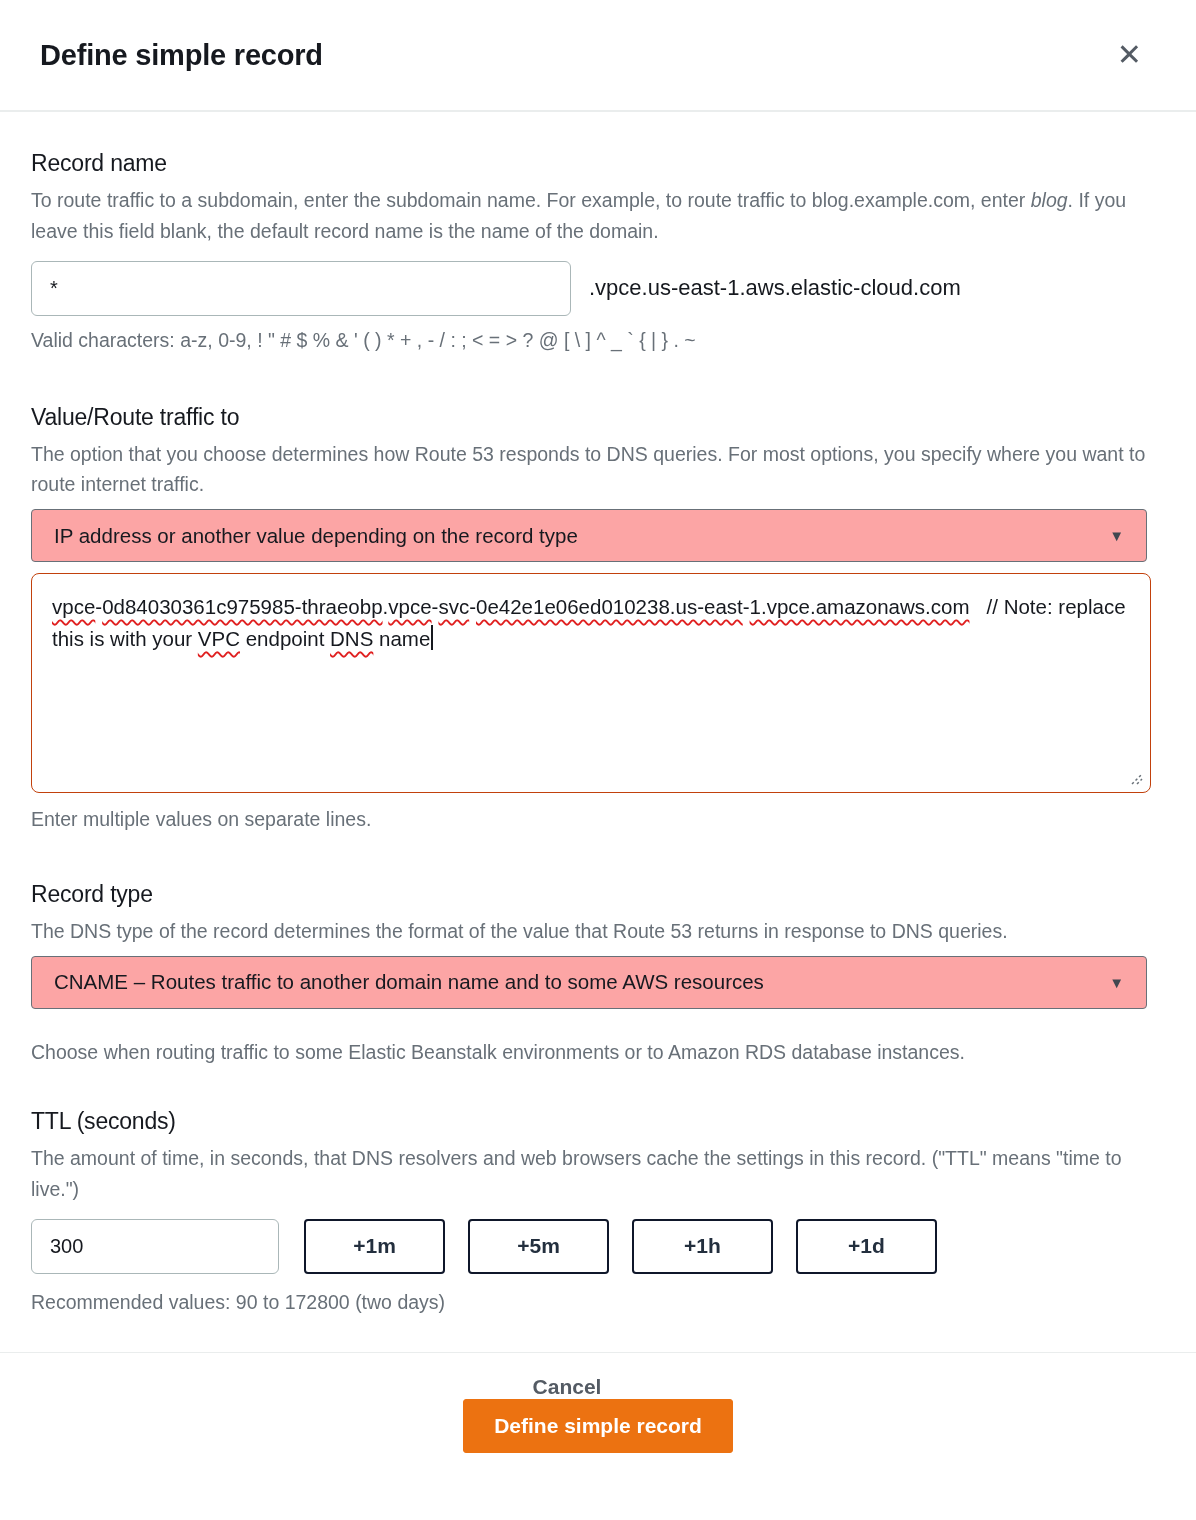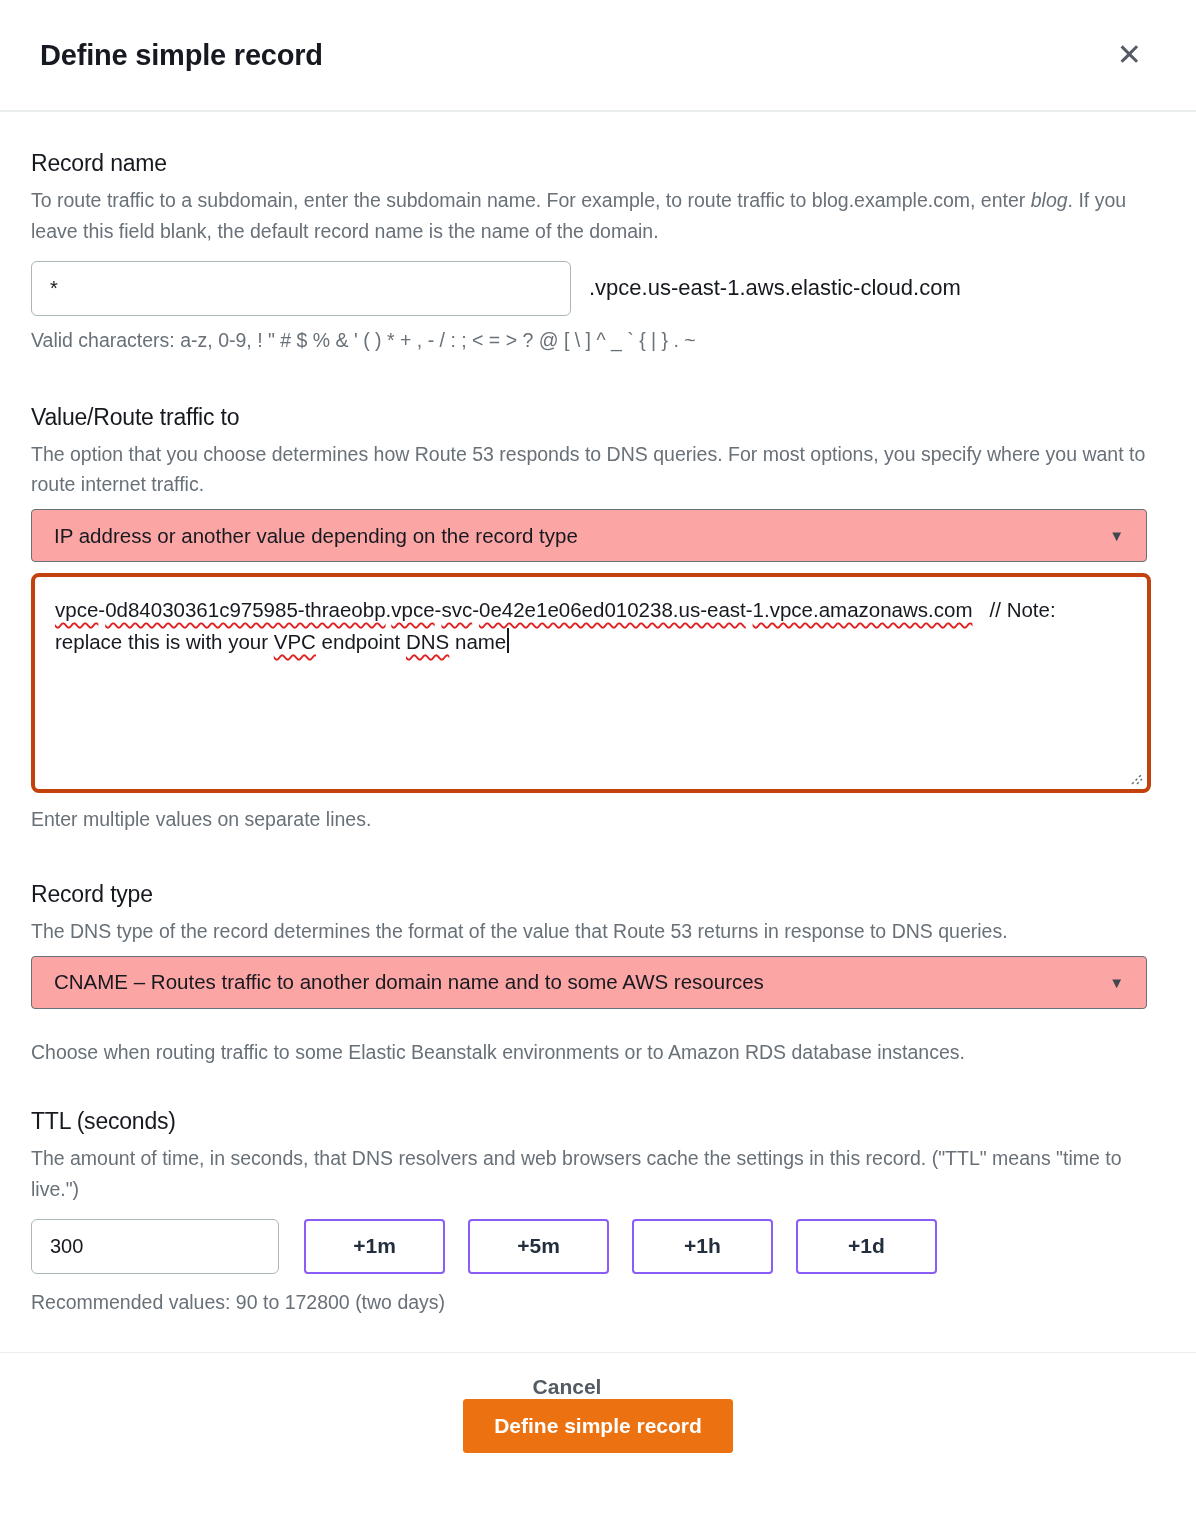--- a/index.html
+++ b/index.html
@@ -87,21 +87,21 @@
     cursor: pointer;
   }
   .dropdown-text { font-size: 20.5px; color: #16191f; }
   .dropdown-arrow { font-size: 15px; color: #414750; }
 
   
   .value-box-wrap { position: relative; margin-top: 11px; width: 1120px; }
   .value-box {
     width: 1120px;
     height: 220px;
-    border: 4px solid #c2410c;
+    border: 1px solid #c2410c;
     border-radius: 8px;
     background: #fff;
     padding: 17px 20px;
     font-size: 20.5px;
     line-height: 1.55;
     color: #16191f;
     white-space: pre-wrap;
     overflow-wrap: break-word;
     cursor: text;
   }
@@ -126,21 +126,21 @@
   .dropdown-hint { margin-top: 32px; }
 
   
   .ttl-row { margin-top: 14px; display: flex; align-items: flex-end; }
   .ttl-input { width: 248px; }
   .ttl-btn {
     width: 141px;
     height: 55px;
     margin-left: 23px;
     background: #fff;
-    border: 2px solid #8b5cf6;
+    border: 2px solid #0f172a;
     border-radius: 4px;
     font-family: inherit;
     font-size: 21px;
     font-weight: 700;
     color: #232f3e;
     cursor: pointer;
   }
   .ttl-btn:first-of-type { margin-left: 25px; }
   .ttl-hint { margin-top: 17px; }
 

